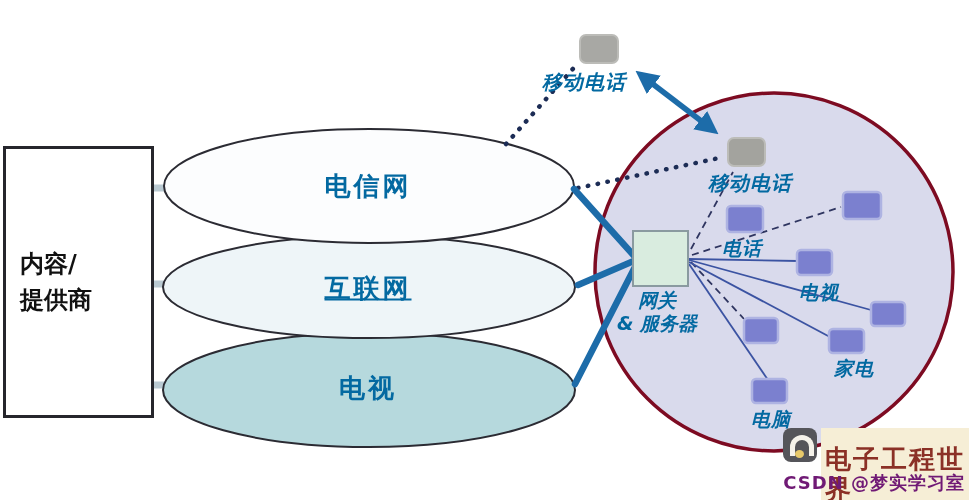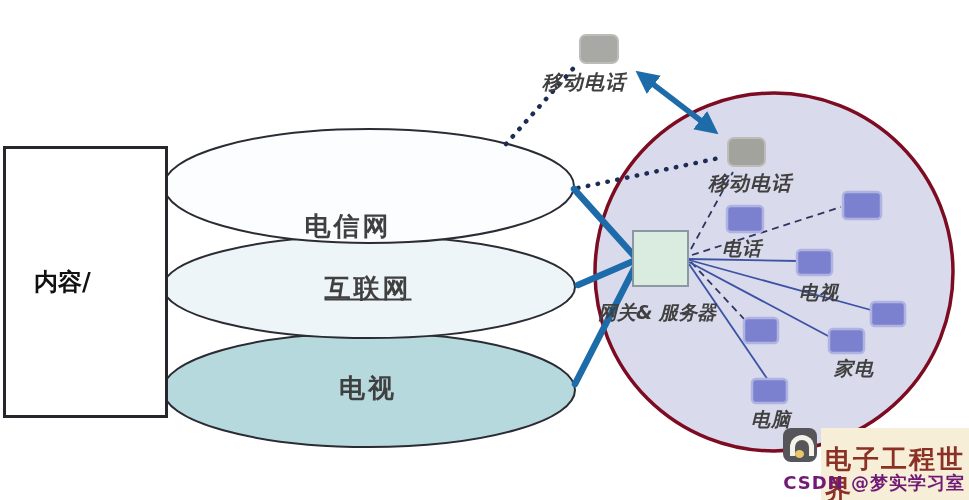--- a/index.html
+++ b/index.html
@@ -3,33 +3,33 @@
 <meta charset="utf-8">
 <style>
   html,body{margin:0;padding:0;background:#ffffff;}
   .stage{
     position:relative;width:969px;height:500px;background:#ffffff;overflow:hidden;
     font-family:"DejaVu Sans",sans-serif;
   }
   .stage svg{position:absolute;left:0;top:0;}
   .label{
     position:absolute;transform:translate(-50%,-50%);
-    color:#404040;white-space:nowrap;font-weight:700;
+    color:#0369a1;white-space:nowrap;font-weight:700;
   }
   .net-label{font-size:26px;letter-spacing:3px;}
   .net-label-2line{display:flex;flex-direction:column;align-items:center;line-height:33px;}
   .small-label{font-size:19px;font-style:italic;letter-spacing:1px;}
   .mobile-label{font-size:20px;font-style:italic;letter-spacing:1px;}
-  .gateway-label{display:flex;flex-direction:row;align-items:center;line-height:23px;
+  .gateway-label{display:flex;flex-direction:column;align-items:center;line-height:23px;
     font-size:19px;font-style:italic;}
   .provider-box{
     position:absolute;left:3px;top:146px;width:131px;height:266px;
     background:#ffffff;border:3px solid #26262c;
     display:flex;flex-direction:column;justify-content:center;
-    padding-left:28px;box-sizing:content-box;
+    padding-left:14px;box-sizing:content-box;
   }
   .provider-box span{font-size:24px;font-weight:700;line-height:36px;color:#111;}
   .wm-ee{
     position:absolute;left:783px;top:428px;display:flex;align-items:flex-start;
   }
   .ee-icon{
     position:relative;width:34px;height:34px;background:#55555a;border-radius:8px;
     margin-right:4px;flex:none;
   }
   .ee-arch{
@@ -98,23 +98,24 @@
     <rect x="829" y="329" width="35" height="24" rx="4" fill="#7b80cf" stroke="#aeb3e2" stroke-width="2.5"></rect>
     <rect x="744" y="318" width="34" height="25" rx="4" fill="#7b80cf" stroke="#aeb3e2" stroke-width="2.5"></rect>
     <rect x="752" y="379" width="35" height="24" rx="4" fill="#7b80cf" stroke="#aeb3e2" stroke-width="2.5"></rect>
 
     <rect x="580" y="35" width="38" height="28" rx="6" fill="#a8a8a4" stroke="#bcbcb8" stroke-width="2"></rect>
     <line x1="641" y1="75" x2="713" y2="130" stroke="#1d6ca9" stroke-width="5.5" marker-start="url(#arrow)" marker-end="url(#arrow)"></line>
   </svg>
 
   <div class="provider-box">
     <span>内容/</span>
+    <span>提供商</span>
   </div>
 
-  <div class="label net-label" style="left:348px;top:186px;margin-top:40px;">电信网</div>
+  <div class="label net-label" style="left:368px;top:186px;">电信网</div>
   <div class="label net-label" style="left:368px;top:288px;text-decoration:underline;">互联网</div>
   <div class="label net-label net-label-2line" style="left:368px;top:388px;">
     <span>电视</span>
   </div>
 
   <div class="label mobile-label" style="left:584px;top:82px;">移动电话</div>
   <div class="label mobile-label" style="left:750px;top:183px;">移动电话</div>
 
   <div class="label gateway-label" style="left:657px;top:312px;">
     <span>网关</span>

